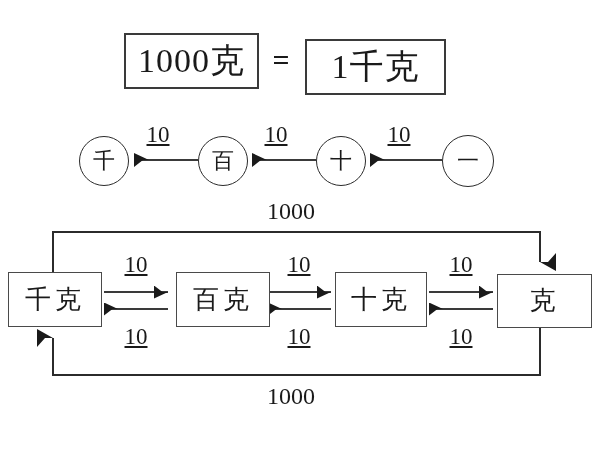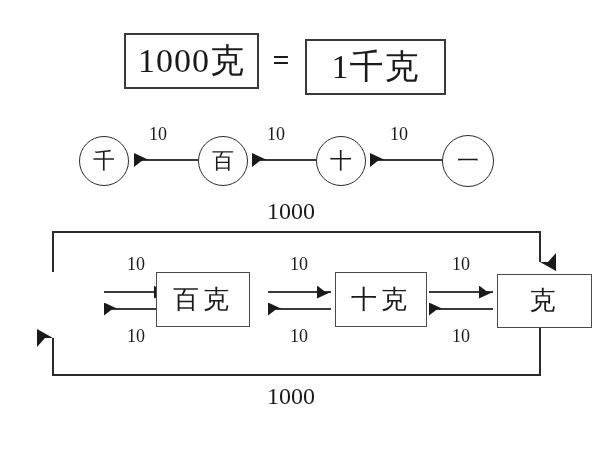--- a/index.html
+++ b/index.html
@@ -24,22 +24,22 @@
   .circle{
     position:absolute;border:1.6px solid #2b2b2b;border-radius:50%;
     background:#fff;display:flex;align-items:center;justify-content:center;
     font-size:22px;line-height:1;
   }
   .eqsign{
     position:absolute;font-size:30px;font-weight:bold;line-height:1;
     display:flex;align-items:center;justify-content:center;
   }
   .num{
-    position:absolute;font-size:18px;line-height:1;text-align:center;
-    display:flex;align-items:center;justify-content:center;
+    position:absolute;font-size:23px;line-height:1;text-align:center;
+    display:flex;align-items:center;justify-content:center;text-decoration:underline;
   }
   .num-big{
     position:absolute;font-size:24px;line-height:1;text-align:center;
     display:flex;align-items:center;justify-content:center;
   }
 </style>
 </head>
 <body>
 
 <div id="stage">
@@ -102,21 +102,22 @@
   <div class="circle" style="left:316px;top:136px;width:48px;height:48px;">十</div>
   <div class="circle" style="left:442px;top:135px;width:50px;height:50px;">一</div>
 
   <div class="num" style="left:135px;top:122px;width:46px;height:24px;">10</div>
   <div class="num" style="left:253px;top:122px;width:46px;height:24px;">10</div>
   <div class="num" style="left:376px;top:122px;width:46px;height:24px;">10</div>
 
   <div class="num-big" style="left:249px;top:198px;width:84px;height:26px;">1000</div>
   <div class="num-big" style="left:249px;top:383px;width:84px;height:26px;">1000</div>
 
-  <div class="unit-box" style="left:156px;top:272px;width:92px;height:53px;">百克</div>
+  <div class="unit-box" style="left:8px;top:272px;width:92px;height:53px;">千克</div>
+  <div class="unit-box" style="left:176px;top:272px;width:92px;height:53px;">百克</div>
   <div class="unit-box" style="left:335px;top:272px;width:90px;height:53px;">十克</div>
   <div class="unit-box" style="left:497px;top:274px;width:93px;height:52px;">克</div>
 
   <div class="num" style="left:113px;top:252px;width:46px;height:24px;">10</div>
   <div class="num" style="left:276px;top:252px;width:46px;height:24px;">10</div>
   <div class="num" style="left:438px;top:252px;width:46px;height:24px;">10</div>
 
   <div class="num" style="left:113px;top:324px;width:46px;height:24px;">10</div>
   <div class="num" style="left:276px;top:324px;width:46px;height:24px;">10</div>
   <div class="num" style="left:438px;top:324px;width:46px;height:24px;">10</div>

